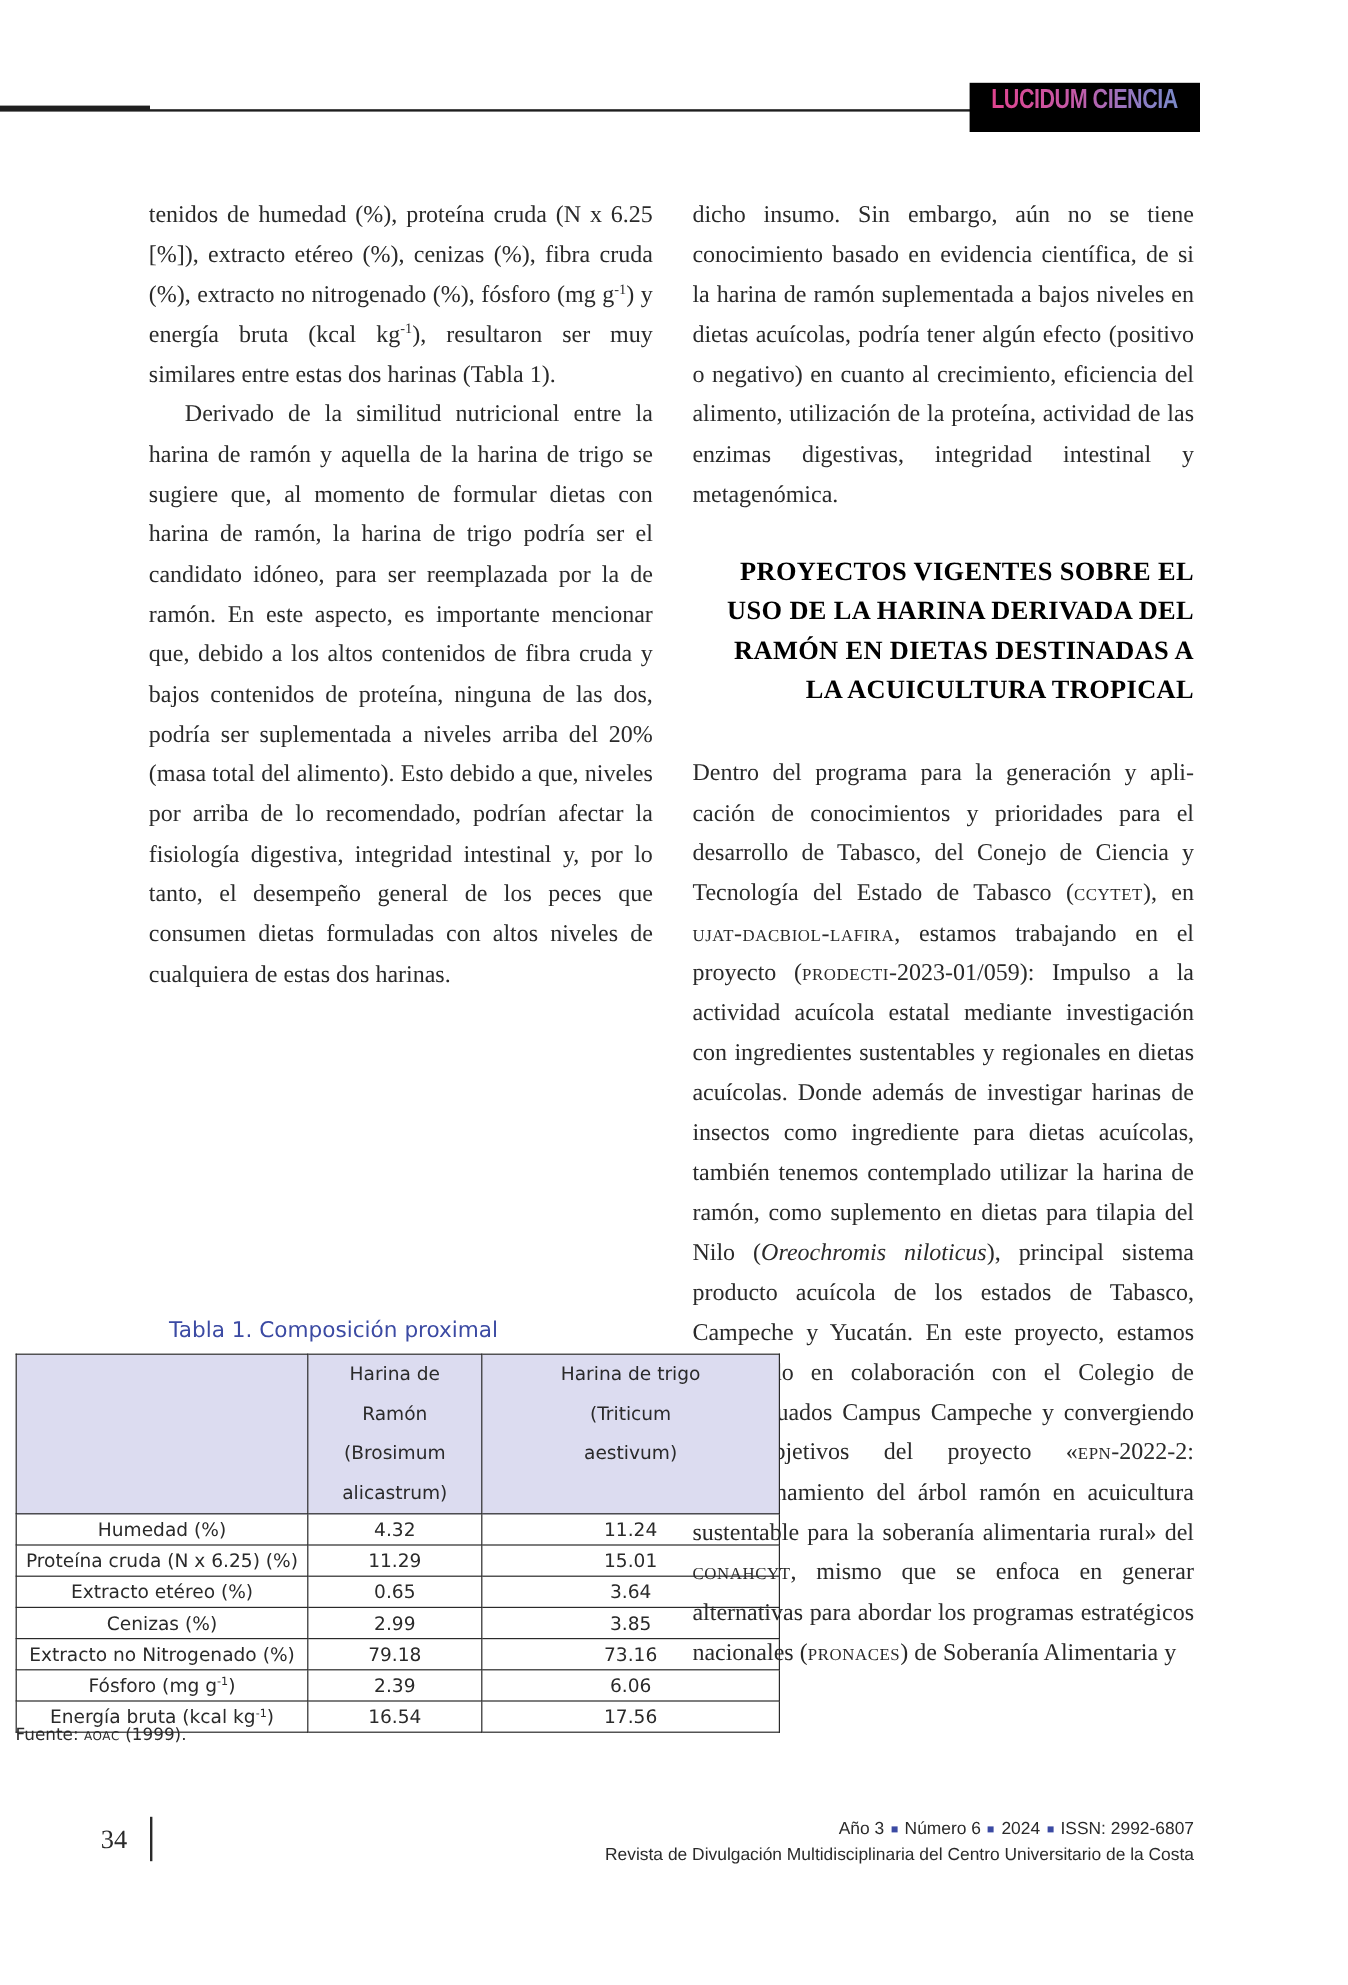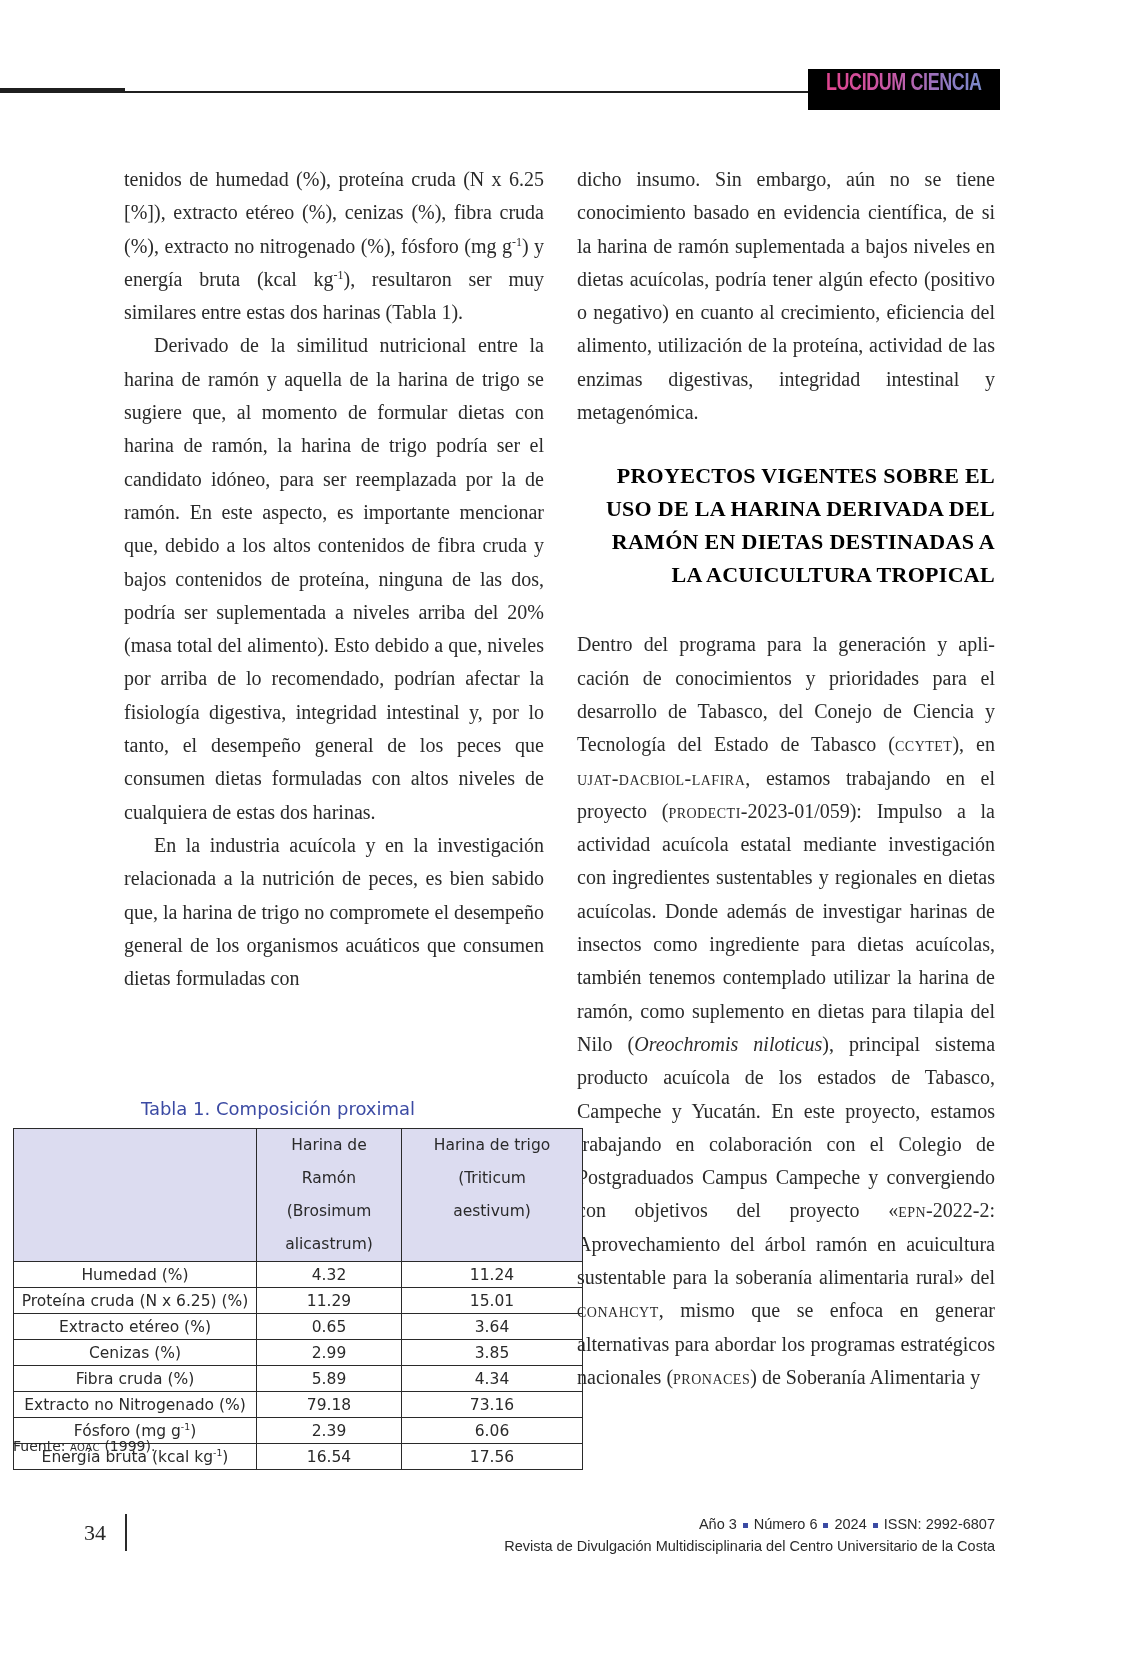--- a/index.html
+++ b/index.html
@@ -25,21 +25,21 @@
     .sc { font-variant: small-caps; text-transform: lowercase; letter-spacing: 0.5px; }
     sup { font-size: 60%; line-height: 0; vertical-align: 0.6em; }
     i { font-style: italic; }
 
     .section-heading { margin: 30px 0 37px 0 !important; font-family: Liberation Serif, serif;
                        color: #000000; font-size: 22px; line-height: 33px; text-align: right; letter-spacing: 0.3px; }
 
     
     .tbl-caption { position: absolute; left: 13px; width: 530px; top: 1098px; text-align: center;
                    font-family: "DejaVu Sans", "Liberation Sans", sans-serif; font-size: 18px; color: #3b4aa3; }
-    table.prox { position: absolute; left: 13px; top: 1128px; width: 570px; border-collapse: collapse;
+    table.prox { position: absolute; left: 13px; top: 1128px; width: 637px; border-collapse: collapse;
                  font-family: "DejaVu Sans", "Liberation Sans", sans-serif; font-size: 15.5px; color: #2a2a2a; }
     table.prox th, table.prox td { border: 1.2px solid #2a2a2a; padding: 0 6px; }
     table.prox thead th { background: #dcdcf0; font-weight: normal; text-align: center; line-height: 33px; vertical-align: top; }
     table.prox th.stub { width: 230px; }
     table.prox th.c1, table.prox td.c1 { width: 132px; }
     table.prox td { height: 25px; line-height: 24px; }
     table.prox td.label { text-align: center; }
     table.prox td.num { text-align: center; margin-left: 28px; }
     .tbl-source { position: absolute; left: 13px; top: 1438px; font-family: "DejaVu Sans", "Liberation Sans", sans-serif;
                   font-size: 14px; color: #2a2a2a; }
@@ -56,21 +56,20 @@
 
 <div class="hdr-bar-thick"></div>
 <div class="hdr-rule"></div>
 <div class="logo">
   <span>LUCIDUM CIENCIA</span>
 </div>
 
 <div class="col col-left">
   <p><span>tenidos de humedad (%), proteína cruda (N x 6.25 [%]), extracto etéreo (%), cenizas (%), fibra cruda (%), extracto no nitrogenado (%), fósforo (mg g</span><sup>-1</sup><span>) y energía bruta (kcal kg</span><sup>-1</sup><span>), re­sultaron ser muy similares entre estas dos ha­rinas (Tabla 1).</span></p>
   <p class="indent">Derivado de la similitud nutricional entre la harina de ramón y aquella de la harina de trigo se sugiere que, al momento de formular dietas con harina de ramón, la harina de trigo podría ser el candidato idóneo, para ser reem­plazada por la de ramón. En este aspecto, es importante mencionar que, debido a los altos contenidos de fibra cruda y bajos contenidos de proteína, ninguna de las dos, podría ser suplementada a niveles arriba del 20% (masa total del alimento). Esto debido a que, niveles por arriba de lo recomendado, podrían afectar la fisiología digestiva, integridad intestinal y, por lo tanto, el desempeño general de los pe­ces que consumen dietas formuladas con altos niveles de cualquiera de estas dos harinas.</p>
-  <p class="indent">En la industria acuícola y en la investiga­ción relacionada a la nutrición de peces, es bien sabido que, la harina de trigo no compro­mete el desempeño general de los organismos acuáticos que consumen dietas formuladas con</p>
 </div>
 
 <div class="col col-right">
   <p>dicho insumo. Sin embargo, aún no se tiene conocimiento basado en evidencia científica, de si la harina de ramón suplementada a bajos niveles en dietas acuícolas, podría tener algún efecto (positivo o negativo) en cuanto al creci­miento, eficiencia del alimento, utilización de la proteína, actividad de las enzimas digesti­vas, integridad intestinal y metagenómica.</p>
   <h2 class="section-heading">PROYECTOS VIGENTES SOBRE EL USO DE LA HARINA DERIVADA DEL RAMÓN EN DIETAS DESTINADAS A LA ACUICULTURA TROPICAL</h2>
   <p><span>Dentro del programa para la generación y apli­cación de conocimientos y prioridades para el desarrollo de Tabasco, del Conejo de Ciencia y Tecnología del Estado de Tabasco (</span><span class="sc">CCYTET</span><span>), en </span><span class="sc">UJAT-DACBIOL-LAFIRA</span><span>, estamos trabajando en el proyecto (</span><span class="sc">PRODECTI</span><span>-2023-01/059): Im­pulso a la actividad acuícola estatal mediante investigación con ingredientes sustentables y regionales en dietas acuícolas. Donde ade­más de investigar harinas de insectos como ingrediente para dietas acuícolas, también tenemos contemplado utilizar la harina de ramón, como suplemento en dietas para tila­pia del Nilo (</span><i>Oreochromis niloticus</i><span>), principal sistema producto acuícola de los estados de Tabasco, Campeche y Yucatán. En este pro­yecto, estamos trabajando en colaboración con el Colegio de Postgraduados Campus Campeche y convergiendo con objetivos del proyecto «</span><span class="sc">EPN</span><span>-2022-2: Aprovechamiento del árbol ramón en acuicultura sustentable para la soberanía alimentaria rural» del </span><span class="sc">CONAHCYT</span><span>, mismo que se enfoca en generar alternativas para abordar los programas estratégicos nacio­nales (</span><span class="sc">PRONACES</span><span>) de Soberanía Alimentaria y</span></p>
 </div>
 
 <div class="tbl-caption">Tabla 1. Composición proximal</div>
 <table class="prox">
@@ -104,25 +103,20 @@
         <td class="label"><span>Extracto etéreo (%)</span><sup></sup><span></span></td>
         <td class="num c1">0.65</td>
         <td class="num">3.64</td>
       </tr>
       <tr>
         <td class="label"><span>Cenizas (%)</span><sup></sup><span></span></td>
         <td class="num c1">2.99</td>
         <td class="num">3.85</td>
       </tr>
       <tr>
-        <td class="label"><span>Fibra cruda (%)</span><sup></sup><span></span></td>
-        <td class="num c1">5.89</td>
-        <td class="num">4.34</td>
-      </tr>
-      <tr>
         <td class="label"><span>Extracto no Nitrogenado (%)</span><sup></sup><span></span></td>
         <td class="num c1">79.18</td>
         <td class="num">73.16</td>
       </tr>
       <tr>
         <td class="label"><span>Fósforo (mg g</span><sup>-1</sup><span>)</span></td>
         <td class="num c1">2.39</td>
         <td class="num">6.06</td>
       </tr>
       <tr>

